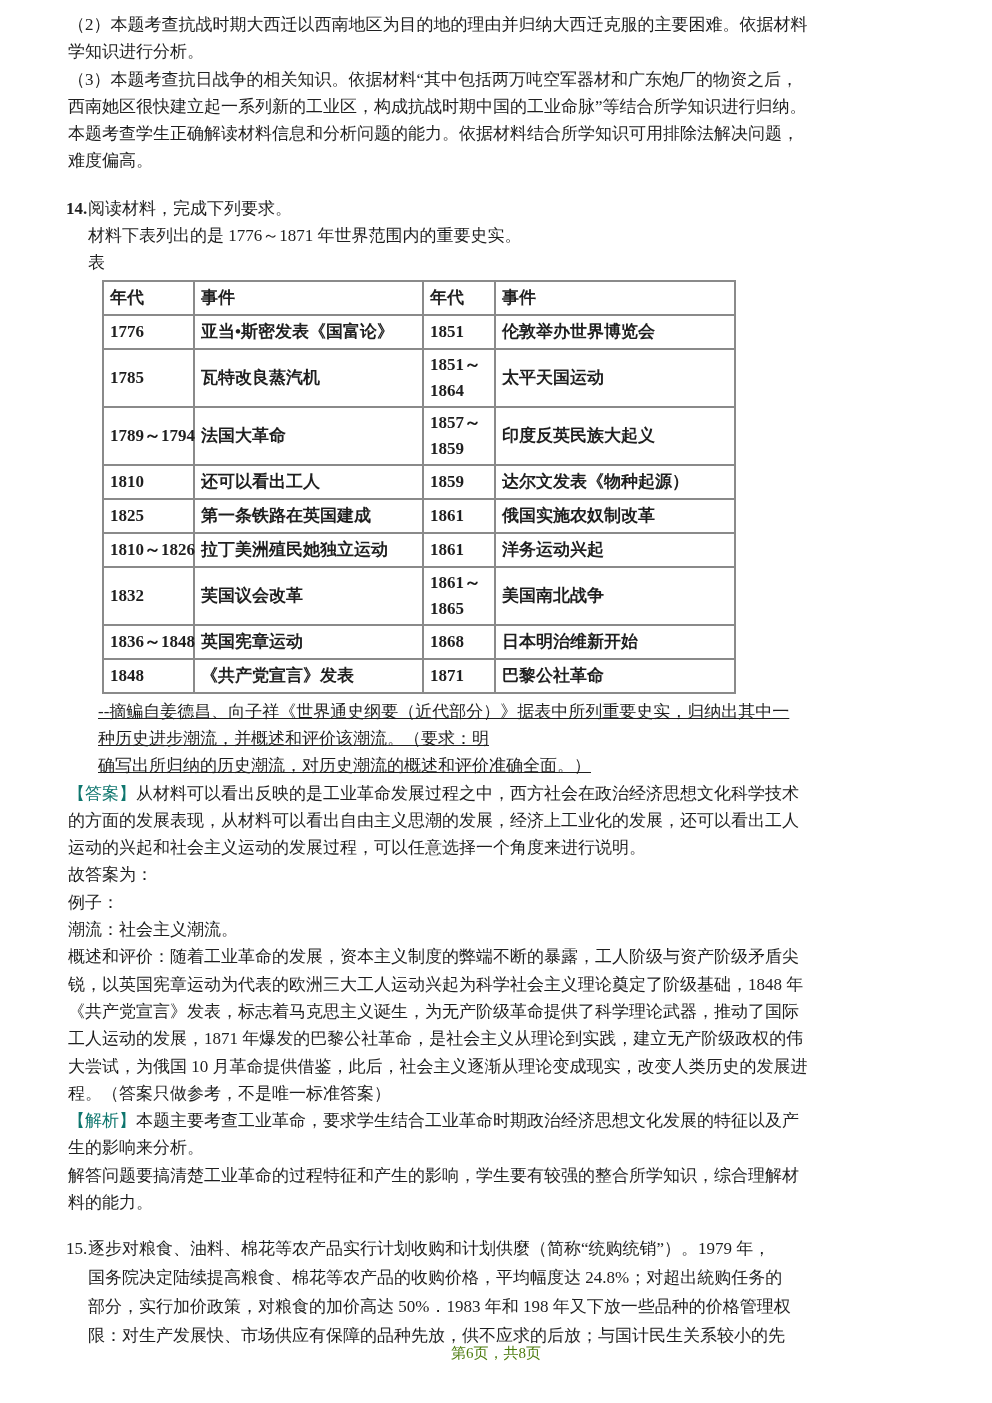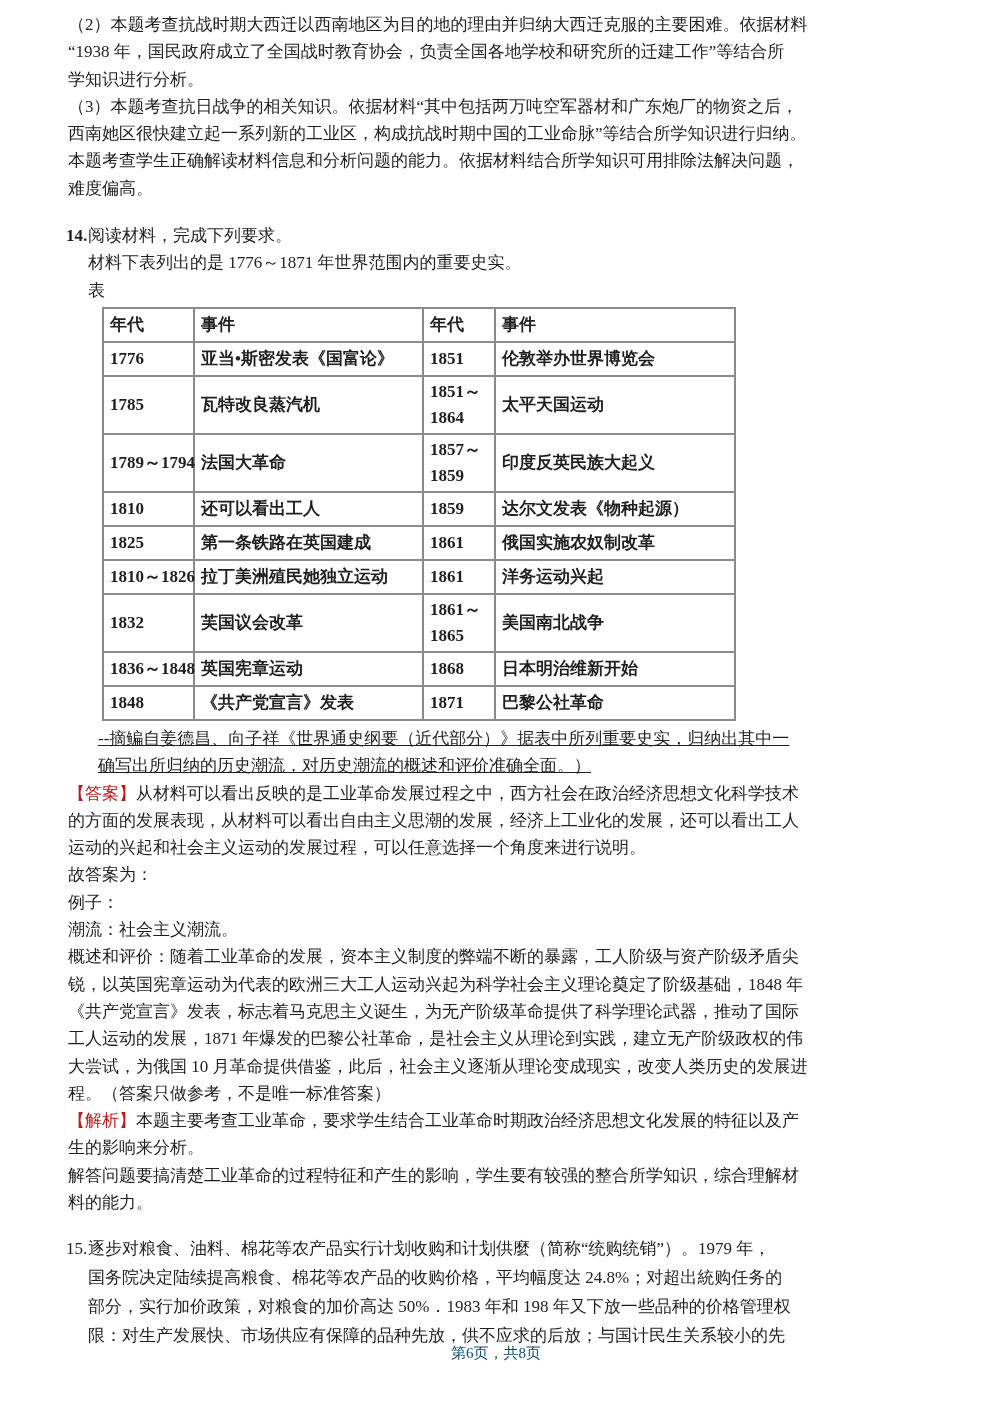--- a/index.html
+++ b/index.html
@@ -14,21 +14,21 @@
     font-size:17px;
     line-height:27.3px;
     color:#1f1f1f;
   }
   .line { white-space:nowrap; }
   .qline { position:relative; padding-left:20px; }
   .qnum  { position:absolute; left:-2px; top:0; }
   .bold  { font-weight:bold; }
   .indent   { padding-left:20px; }
   .src-indent { padding-left:30px;text-decoration:underline; }
-  .marker { color:#b91c1c; }
+  .marker { color:#0f766e; }
   .q14 { margin-top:20px; }
   .q15 { margin-top:18px; }
   .q15 .line { line-height:29px; }
   table.events {
     border-collapse:collapse;
     table-layout:fixed;
     width:632px;
     margin:3px 0 4px 34px;
   }
   table.events td {
@@ -41,31 +41,30 @@
     font-size:17px;
     font-weight:bold;
   }
   td.ycell1 { white-space:nowrap; padding-left:4px; padding-right:0; }
   td.ycell2 { white-space:pre-line; }
   .footer {
     position:absolute;
     left:0; right:0; bottom:36px;
     text-align:center;
     font-size:15px;
-    color:#0c4a6e;
+    color:#4d7c0f;
   }
 </style>
 </head>
 <body>
 
 <div class="page">
 
   <div>
     <div class="line">（2）本题考查抗战时期大西迁以西南地区为目的地的理由并归纳大西迁克服的主要困难。依据材料</div>
-    <div class="line">“1938 年，国民政府成立了全国战时教育协会，负责全国各地学校和研究所的迁建工作”等结合所</div>
     <div class="line">学知识进行分析。</div>
     <div class="line">（3）本题考查抗日战争的相关知识。依据材料“其中包括两万吨空军器材和广东炮厂的物资之后，</div>
     <div class="line">西南她区很快建立起一系列新的工业区，构成抗战时期中国的工业命脉”等结合所学知识进行归纳。</div>
     <div class="line">本题考查学生正确解读材料信息和分析问题的能力。依据材料结合所学知识可用排除法解决问题，</div>
     <div class="line">难度偏高。</div>
   </div>
 
   <div class="q14">
     <div class="line qline">
       <span class="qnum bold">14.</span><span>阅读材料，完成下列要求。</span>
@@ -141,20 +140,21 @@
         <tr>
           <td class="ycell1">1848</td>
           <td>《共产党宣言》发表</td>
           <td class="ycell2">1871</td>
           <td>巴黎公社革命</td>
         </tr>
       </tbody>
     </table>
 
     <div class="line src-indent">--摘鳊自姜德昌、向子祥《世界通史纲要（近代部分）》据表中所列重要史实，归纳出其中一</div>
+    <div class="line src-indent">种历史进步潮流，并概述和评价该潮流。（要求：明</div>
     <div class="line src-indent">确写出所归纳的历史潮流，对历史潮流的概述和评价准确全面。）</div>
 
     <div>
       <div class="line">
         <span class="marker">【答案】</span><span>从材料可以看出反映的是工业革命发展过程之中，西方社会在政治经济思想文化科学技术</span>
       </div>
       <div class="line">的方面的发展表现，从材料可以看出自由主义思潮的发展，经济上工业化的发展，还可以看出工人</div>
       <div class="line">运动的兴起和社会主义运动的发展过程，可以任意选择一个角度来进行说明。</div>
       <div class="line">故答案为：</div>
       <div class="line">例子：</div>

